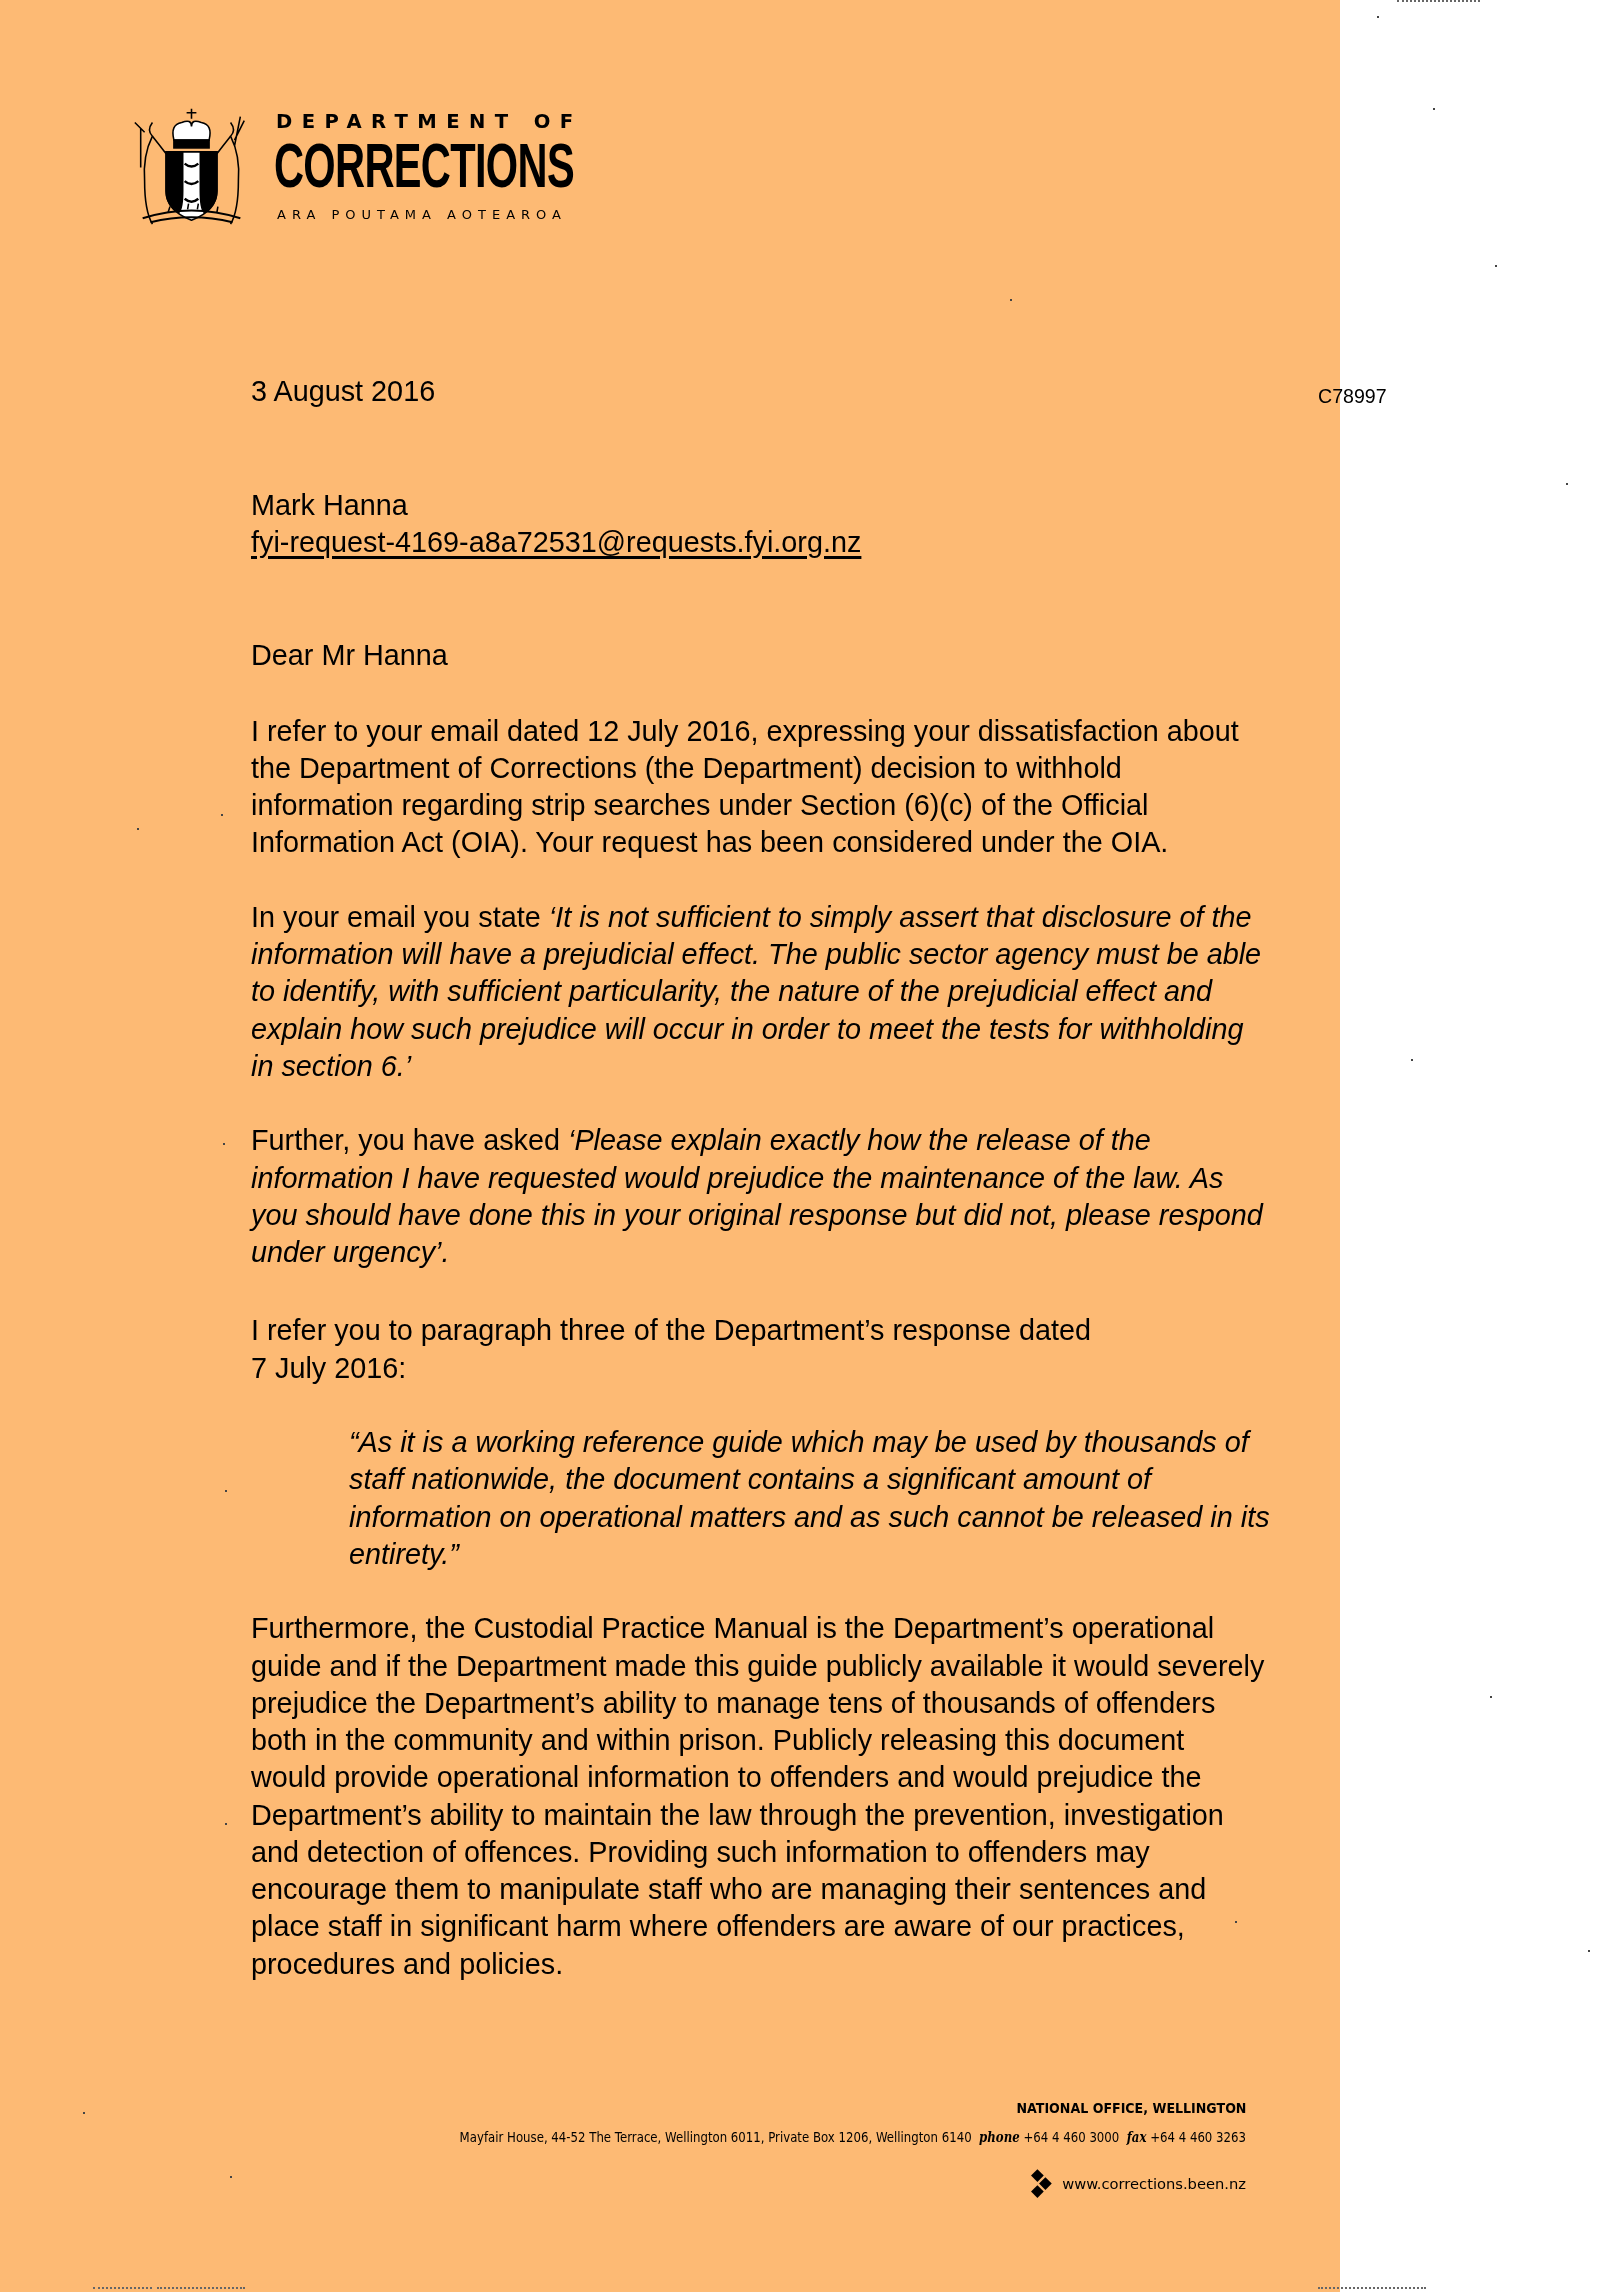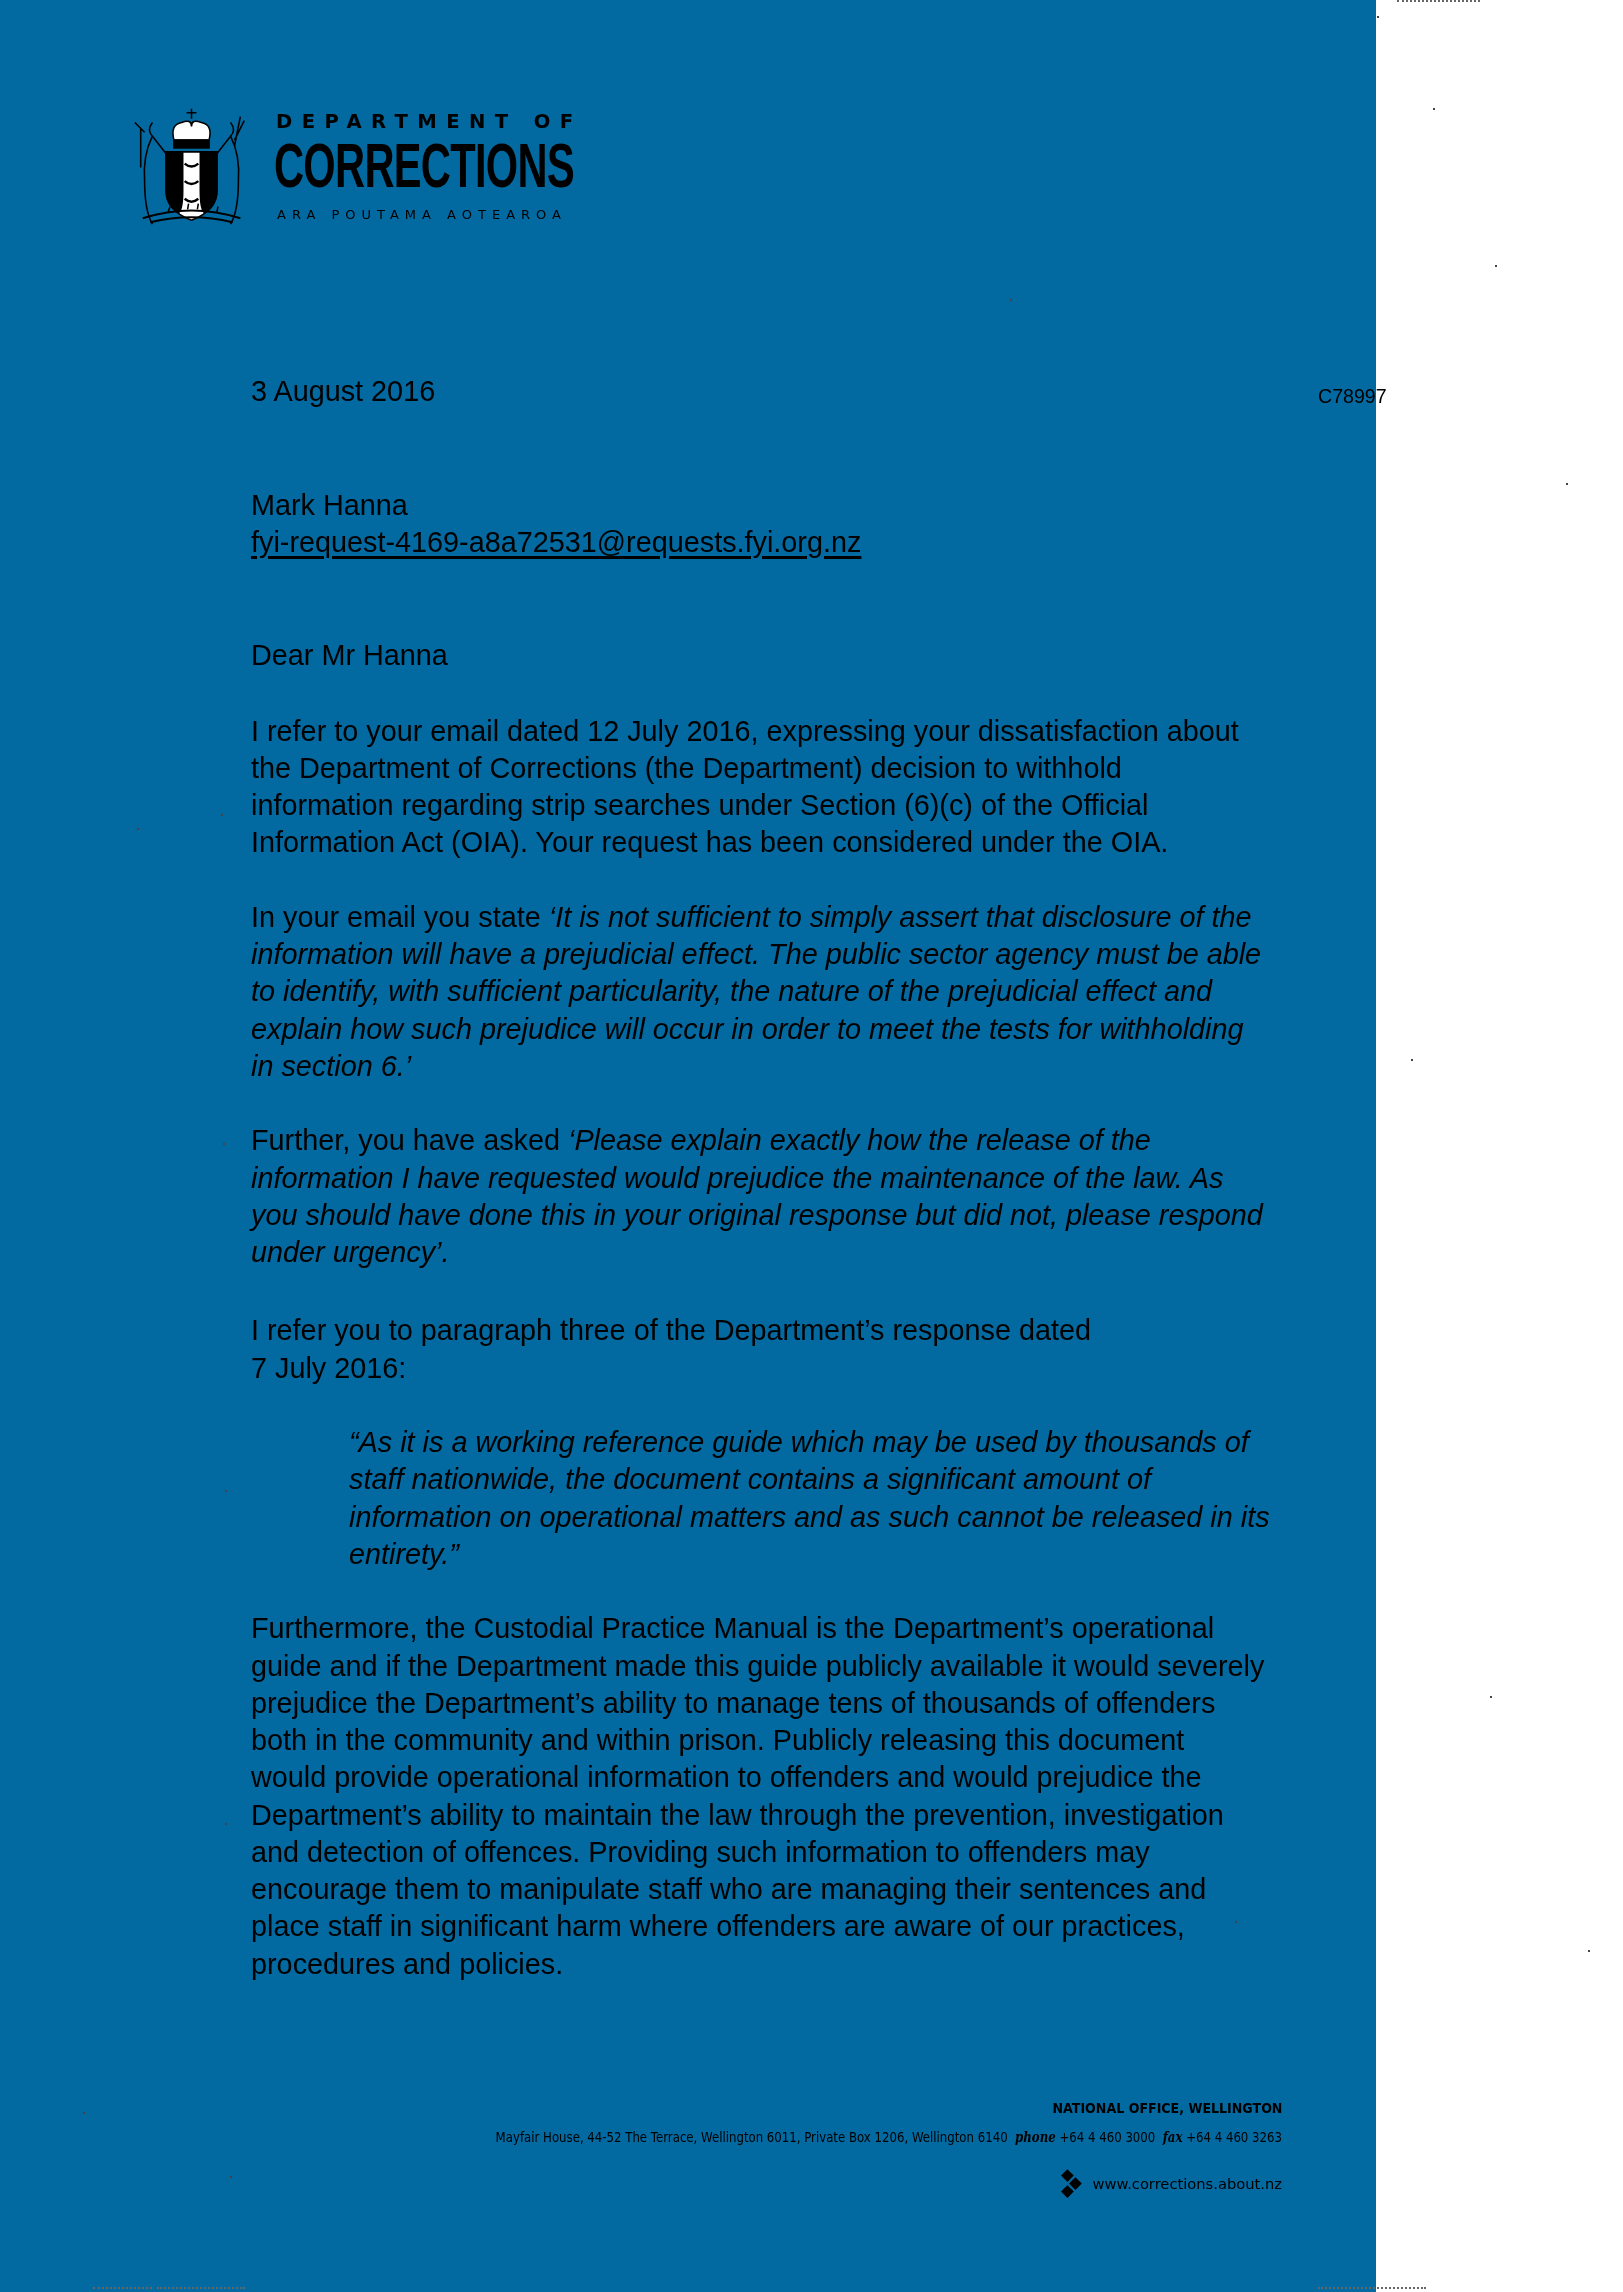--- a/index.html
+++ b/index.html
@@ -1,17 +1,17 @@
 <!DOCTYPE html>
 <html><head>
 <meta charset="utf-8">
 <style>
   html, body { margin:0; padding:0; background:#ffffff; }
   body { width:1623px; height:2293px; position:relative; overflow:hidden; color:#000; font-family:"Liberation Sans", sans-serif; }
-  .page { position:absolute; left:0; top:0; width:1340px; height:2293px; background:#0369a1;padding-left:36px; }
+  .page { position:absolute; left:0; top:0; width:1340px; height:2293px; background:#fdba74; }
 
   
   .crest { position:absolute; left:123px; top:103px; width:137px; height:127px; }
   .logo-line1 { position:absolute; left:276px; top:110px; font-size:19.6px; letter-spacing:9.4px; font-family:"DejaVu Sans", sans-serif; font-weight:bold; line-height:23.5px; white-space:nowrap; }
   .logo-line2 { position:absolute; left:274px; top:135px; font-size:63px; font-family:"Liberation Sans", sans-serif; font-weight:bold; line-height:61px; white-space:nowrap; transform:scaleX(0.66); transform-origin:left top; letter-spacing:-1px; }
   .logo-line3 { position:absolute; left:277px; top:206px; font-size:13px; letter-spacing:6px; font-family:"DejaVu Sans", sans-serif; line-height:17.6px; white-space:nowrap; }
 
   
   .txt { position:absolute; font-size:30px; line-height:37px; white-space:nowrap; transform:scaleX(0.96); transform-origin:left top; }
   .it { font-style:italic; }
@@ -122,21 +122,21 @@
     <div class="f-office">NATIONAL OFFICE, WELLINGTON</div>
     <div class="f-address">
       <span>Mayfair House, 44-52 The Terrace, Wellington 6011, Private Box 1206, Wellington 6140</span>&nbsp;&nbsp;<b>phone</b>&nbsp;<span>+64 4 460 3000</span>&nbsp;&nbsp;<b>fax</b>&nbsp;<span>+64 4 460 3263</span>
     </div>
     <div class="f-web">
       <span class="diamond-icon">
         <i style="left:2px; top:1px;"></i>
         <i style="left:9.8px; top:8.8px;"></i>
         <i style="left:2px; top:16.7px;"></i>
       </span>
-      <a>www.corrections.about.nz</a>
+      <a>www.corrections.been.nz</a>
     </div>
   </div>
 
   <div class="dotrow" style="left:1397px; top:0; width:83px;"></div>
   <div class="dotrow" style="left:93px; top:2287px; width:59px;"></div>
   <div class="dotrow" style="left:157px; top:2287px; width:88px;"></div>
   <div class="dotrow" style="left:1318px; top:2287px; width:108px;"></div>
   <div class="speck" style="left:1377px; top:15.7px;"></div>
   <div class="speck" style="left:1433px; top:108px;"></div>
   <div class="speck" style="left:1495px; top:265px;"></div>

